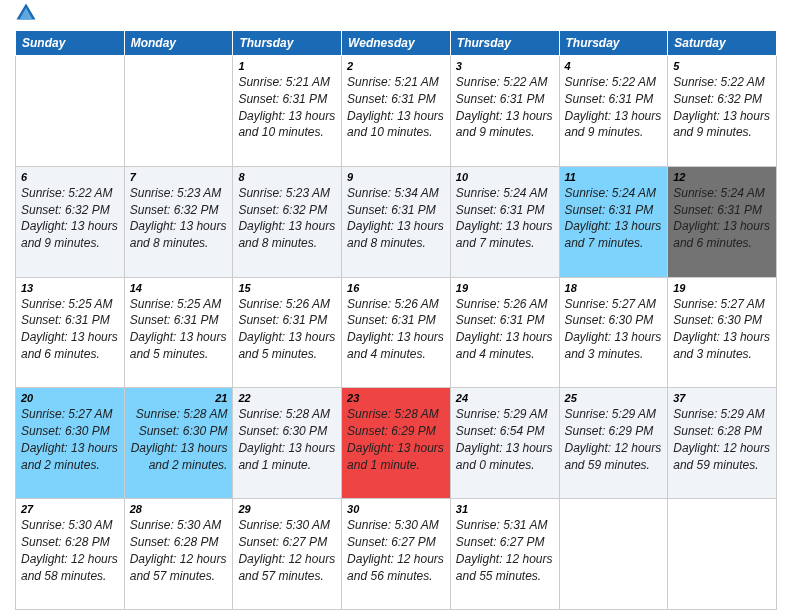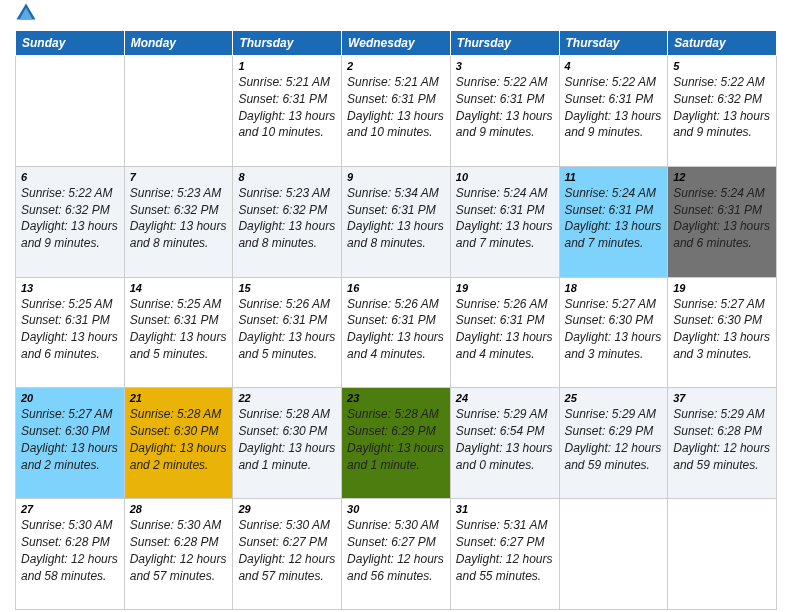--- a/index.html
+++ b/index.html
@@ -277,35 +277,35 @@
           </td>
         </tr>
         <tr>
           <td style="background: #7dd3fc;">
             <span class="day-number">20</span>
             <div class="day-info">Sunrise: 5:27 AM
 Sunset: 6:30 PM
 Daylight: 13 hours
 and 2 minutes.</div>
           </td>
-          <td style="background: #eab308;">
+          <td style="background: #7dd3fc; text-align: right;">
             <span class="day-number">21</span>
             <div class="day-info">Sunrise: 5:28 AM
 Sunset: 6:30 PM
 Daylight: 13 hours
 and 2 minutes.</div>
           </td>
           <td style="background: rgb(240, 244, 248);">
             <span class="day-number">22</span>
             <div class="day-info">Sunrise: 5:28 AM
 Sunset: 6:30 PM
 Daylight: 13 hours
 and 1 minute.</div>
           </td>
-          <td style="background: #4d7c0f;">
+          <td style="background: #ef4444;">
             <span class="day-number">23</span>
             <div class="day-info">Sunrise: 5:28 AM
 Sunset: 6:29 PM
 Daylight: 13 hours
 and 1 minute.</div>
           </td>
           <td style="background: rgb(240, 244, 248);">
             <span class="day-number">24</span>
             <div class="day-info">Sunrise: 5:29 AM
 Sunset: 6:54 PM

